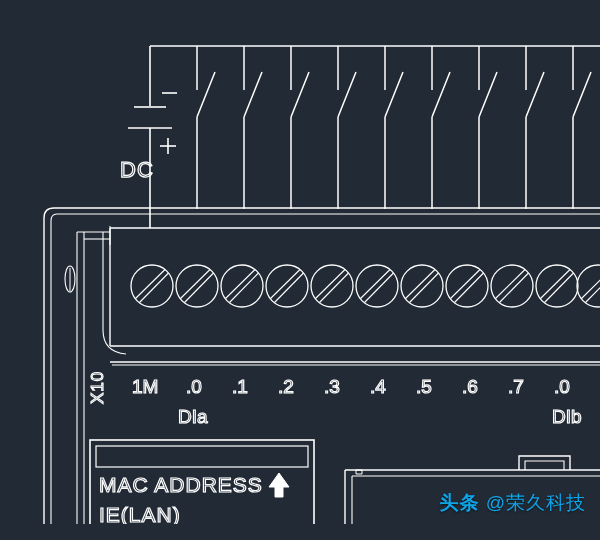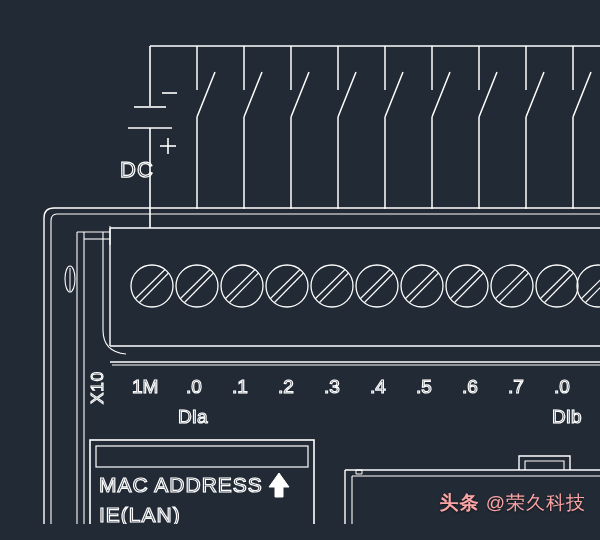--- a/index.html
+++ b/index.html
@@ -23,21 +23,21 @@
     left: 0;
     top: 0;
     width: 600px;
     height: 540px;
     display: block;
   }
   .wm {
     position: absolute;
     right: 14px;
     bottom: 8px;
-    color: #fca5a5;
+    color: #0ea5e9;
     font-size: 19px;
     font-weight: bold;
     letter-spacing: 1px;
     white-space: nowrap;
     text-shadow: 0 1px 2px rgba(0,0,0,.55);
   }
   .wm .at {
     font-weight: normal;
   }
 </style>

